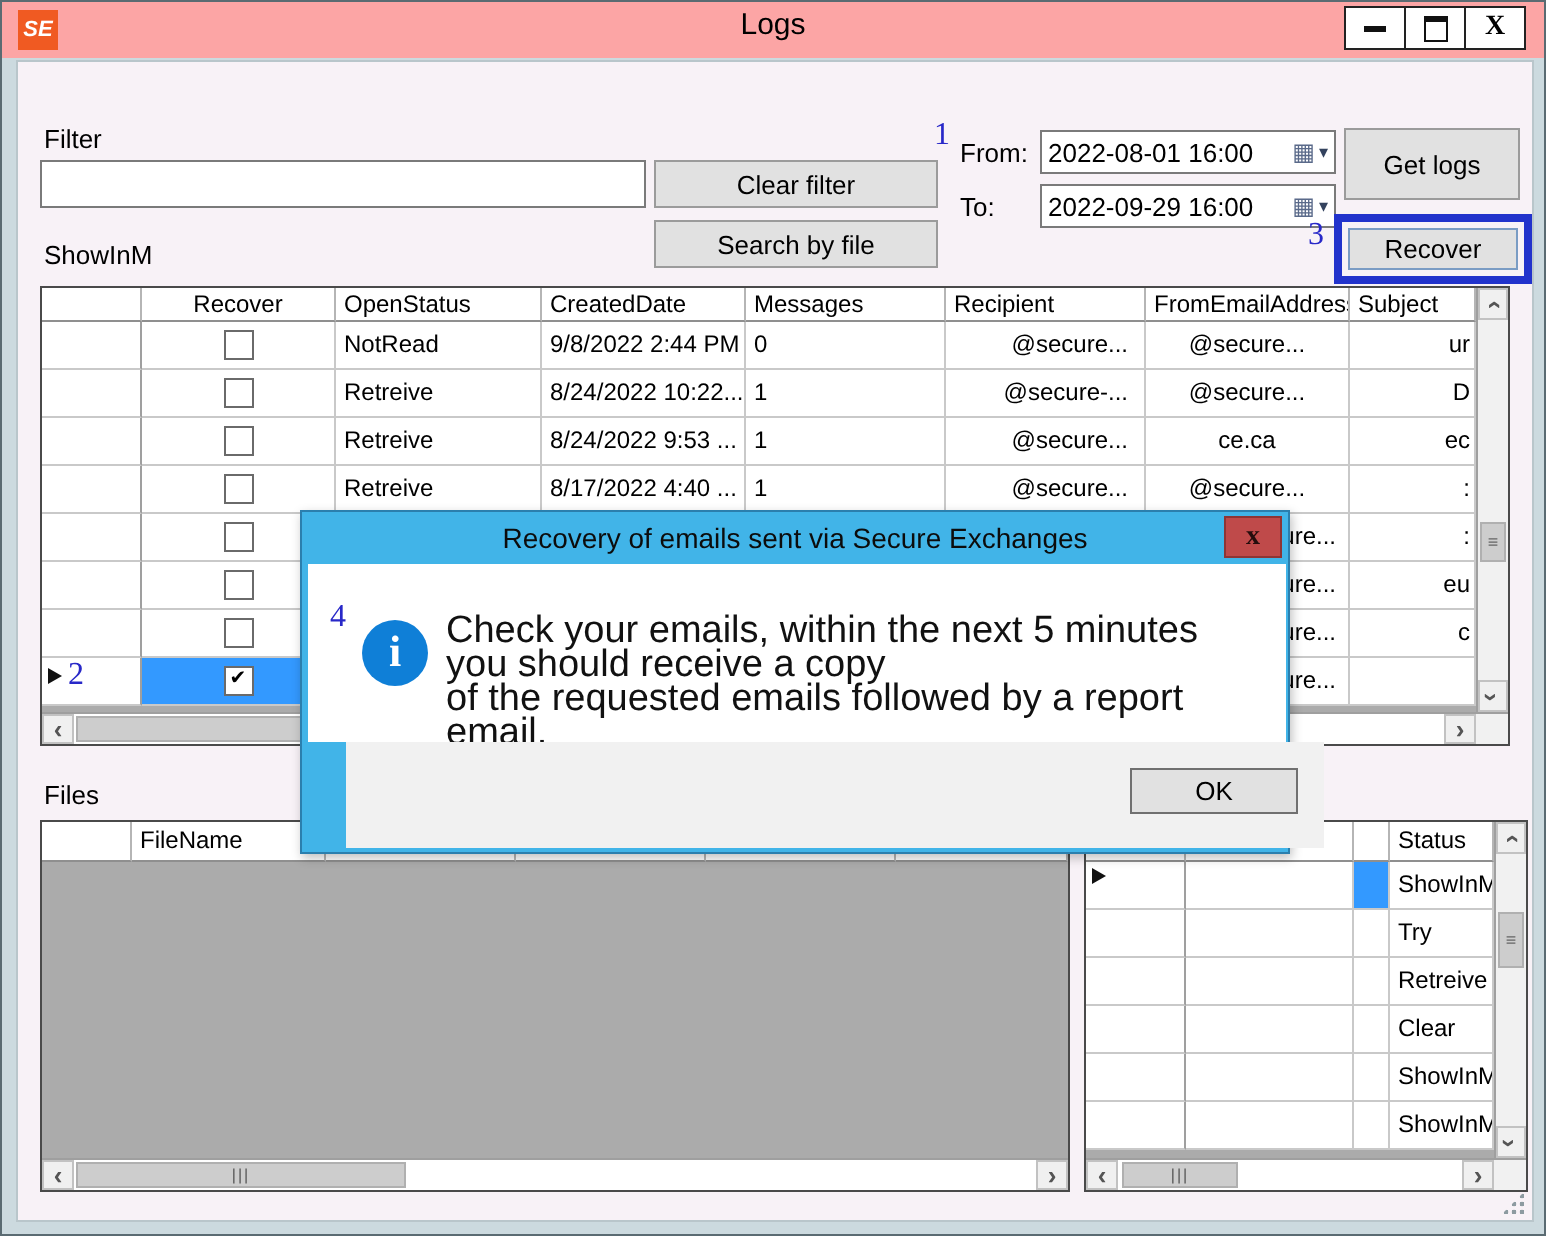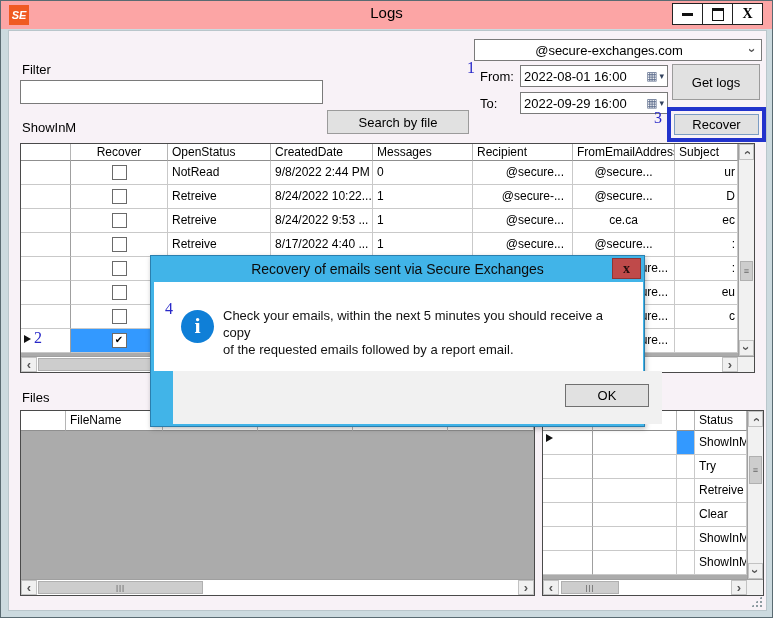--- a/index.html
+++ b/index.html
@@ -109,21 +109,21 @@
   #sg-corner{right:0;bottom:0;width:16px;height:16px;background:#f1f1f1;border-top:1px solid #9f9f9f;}
 
   
   #dialog{left:141px;top:224px;width:495px;height:172px;background:#41b4e8;border:1px solid #2b7fae;z-index:50;box-shadow:1px 2px 5px rgba(0,0,0,0.25);}
   #dlg-title{left:0;top:0;width:100%;height:26px;text-align:center;font-size:14px;line-height:26px;color:#0c0c0c;}
   #dlg-close{right:3px;top:2px;width:29px;height:21px;background:#bf4a4a;border:1px solid #8e3535;color:#250d0d;display:flex;align-items:center;justify-content:center;font-weight:bold;font-family:"Liberation Serif",serif;font-size:14px;}
   #dlg-body{left:3px;top:26px;width:489px;height:89px;background:#fff;}
   #dlg-footer{left:3px;top:115px;width:489px;height:53px;background:#f1f1f1;margin-left:19px;}
   #dlg-icon{left:27px;top:28px;width:33px;height:33px;border-radius:50%;background:#0f7fd7;color:#fff;text-align:center;font-family:"Liberation Serif",serif;font-weight:bold;font-size:22px;line-height:32px;}
   #ann4{left:11px;top:18px;}
-  #dlg-text{left:69px;top:25px;width:410px;font-size:13px;line-height:17px;color:#111;}
+  #dlg-text{left:69px;top:25px;width:410px;font-size:19px;line-height:17px;color:#111;}
   #dlg-ok{left:392px;top:13px;width:84px;height:23px;border:1px solid #707070;}
 
   
   #grip{right:4px;bottom:3px;width:11px;height:11px;background-image:radial-gradient(#8d9ba1 1.1px,transparent 1.3px);background-size:4px 4px;clip-path:polygon(100% 0,100% 100%,0 100%);}
 </style>
 </head>
 <body>
 
 <div id="stage">
 
@@ -138,27 +138,24 @@
           <span class="glyph-max"></span>
         </div>
       <div class="winbtn">
           <span class="glyph-close">X</span>
         </div>
     </div>
   </div>
 
   <div id="client" class="abs">
 
-    <div id="combo" class="abs input">
-      <span class="val">@secure-exchanges.com</span>
-      <span class="drop"><span class="chev rot90">›</span></span>
-    </div>
 
     <div id="filter-label" class="abs label">Filter</div>
     <input id="filter-input" class="abs input" value="" style="">
+    <div id="btn-clear" class="abs btn">Clear filter</div>
     <div id="btn-search" class="abs btn">Search by file</div>
 
     <div id="ann1" class="abs annot">1</div>
     <div id="from-label" class="abs label">From:</div>
     <div id="from-input" class="abs input dateinput">
       <span class="val">2022-08-01 16:00</span>
       <span class="cal">▦</span>
       <span class="smallcaret">▾</span>
     </div>
     <div id="to-label" class="abs label">To:</div>

